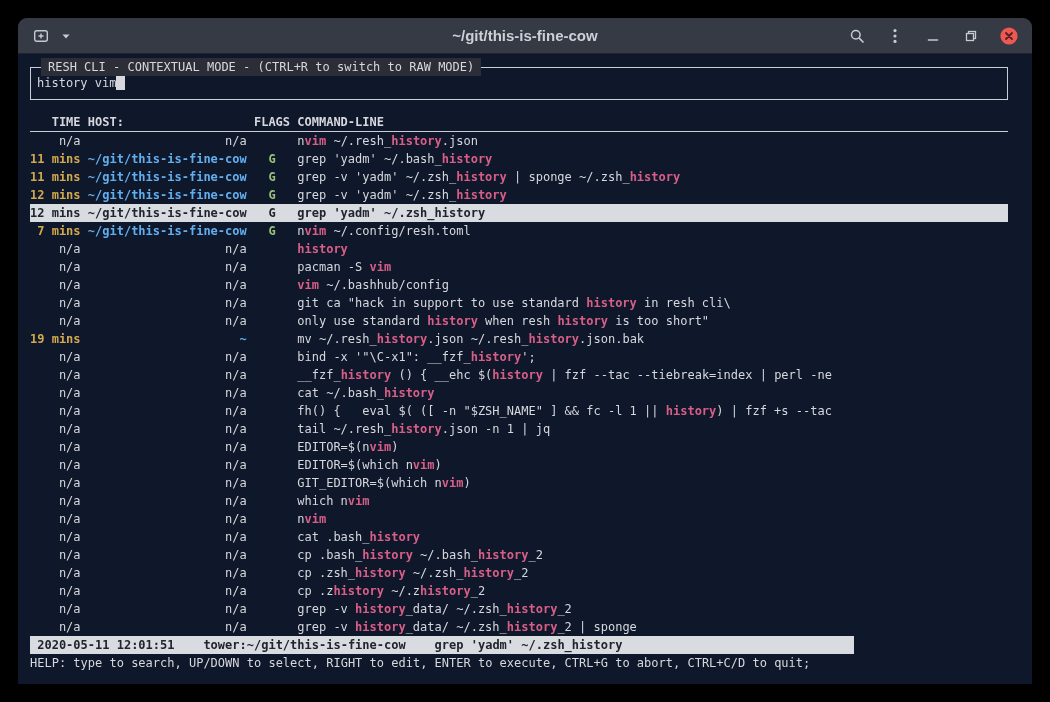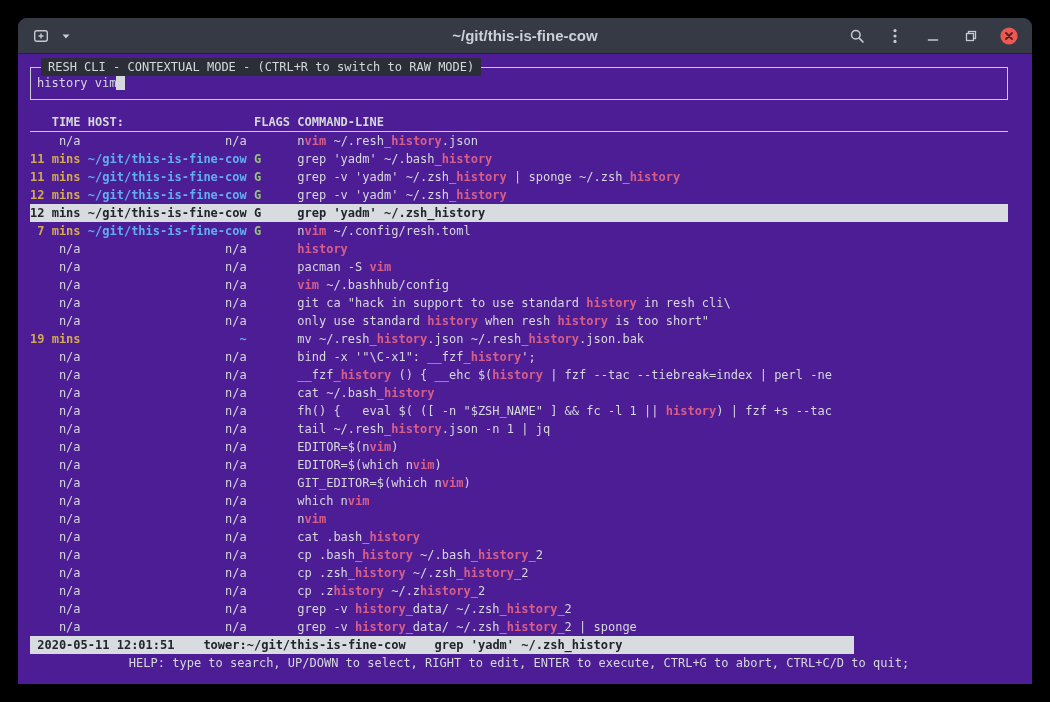--- a/index.html
+++ b/index.html
@@ -3,21 +3,21 @@
 <meta charset="utf-8">
 <style>
   * { box-sizing: border-box; }
   html,body { margin:0; padding:0; }
   body {
     width:1050px; height:702px; background:#000; overflow:hidden;
     font-family:"DejaVu Sans Mono", monospace;
   }
   .window {
     position:absolute; left:18px; top:18px; width:1014px; height:666px;
-    background:#4c1d95; border-radius:9px 9px 0 0; overflow:hidden;
+    background:#0f172a; border-radius:9px 9px 0 0; overflow:hidden;
     box-shadow:0 3px 18px rgba(0,0,0,.65);
   }
   
   .titlebar {
     height:36px; background:#353a44; border-bottom:1px solid #22252c;
     display:flex; align-items:center; padding:0 10px; position:relative;
   }
   .tb-title {
     position:absolute; left:0; right:0; text-align:center;
     color:#ccd1d8; font-family:"Liberation Sans", sans-serif;
@@ -51,36 +51,36 @@
     vertical-align:text-bottom;
   }
   .hdr {
     width:978px; height:19px; border-bottom:1px solid #c9cdd4;
     font-weight:bold; white-space:pre; overflow:hidden;
   }
   .row { width:978px; height:18px; white-space:pre; overflow:hidden; }
   .c-time  { display:inline-block; width:7ch;  text-align:right; margin-right:1ch; }
   .c-host  { display:inline-block; width:22ch; text-align:right; margin-right:1ch;flex-direction:column; }
   .hdr .c-host { display:inline-flex; justify-content:space-between; text-align:left; }
-  .c-flags { display:inline-block; width:5ch; margin-right:1ch; }
+  .c-flags { display:inline-block; width:5ch; margin-right:1ch;text-align:center; }
   .c-cmd   { white-space:pre; }
   .t-time { color:#d3a94e; font-weight:bold; }
   .t-dir  { color:#61afef; font-weight:bold; }
   .t-flag { color:#98c379; font-weight:bold; }
   .hl     { color:#d75f87; font-weight:bold; }
   .sel { background:#d8dbdf; color:#20242c; font-weight:bold; }
   .sel .t-time, .sel .t-dir, .sel .t-flag, .sel .hl { color:#20242c; }
   .statusbar {
     width:824px; height:18px; background:#d8dbdf; color:#20242c;
     font-weight:bold; white-space:pre; overflow:hidden;
   }
   .sb-date { margin-left:1ch; }
   .sb-host { margin-left:4ch; }
   .sb-cmd  { margin-left:4ch; }
-  .helpline { width:978px; height:18px; white-space:pre; overflow:hidden;text-align:center; }
+  .helpline { width:978px; height:18px; white-space:pre; overflow:hidden; }
 </style>
 </head>
 <body>
 
 <div class="window">
 
   <div class="titlebar">
     <div class="tb-group">
       <button class="tb-btn">
           <span>

